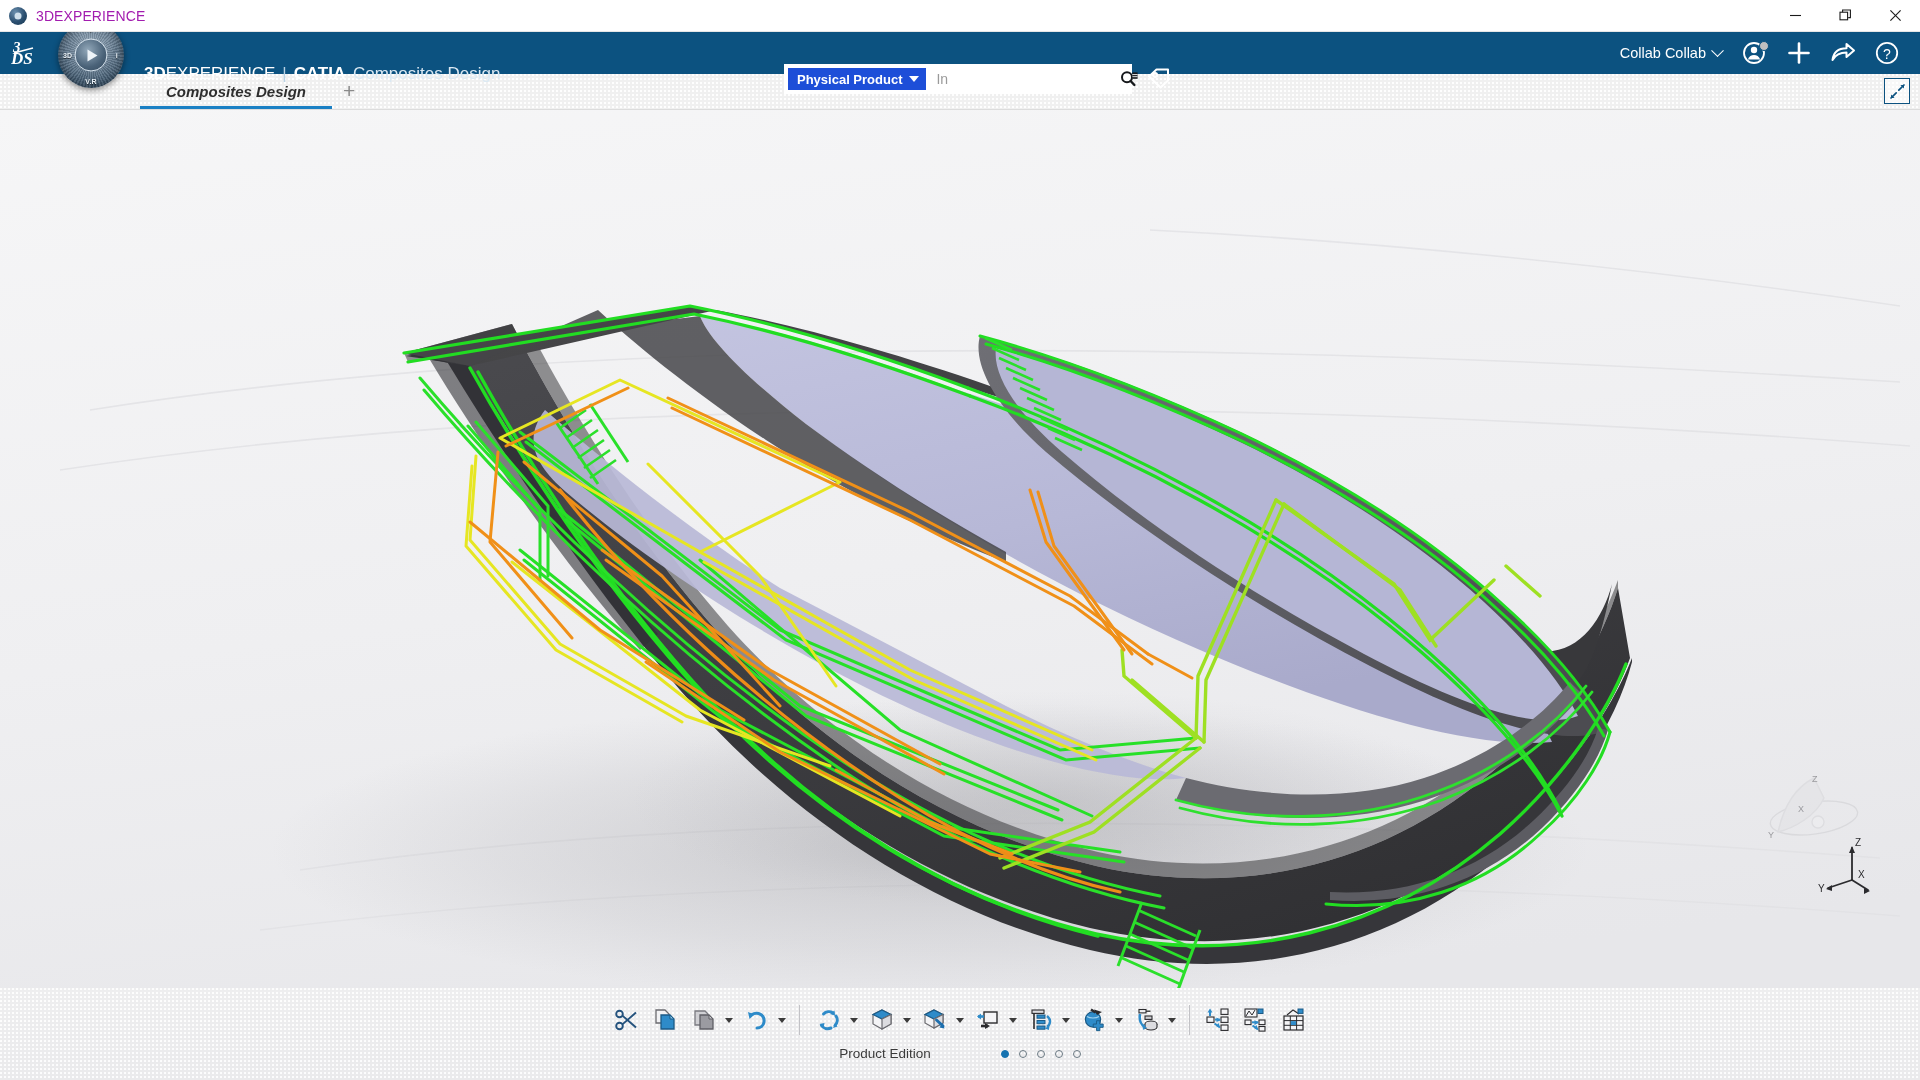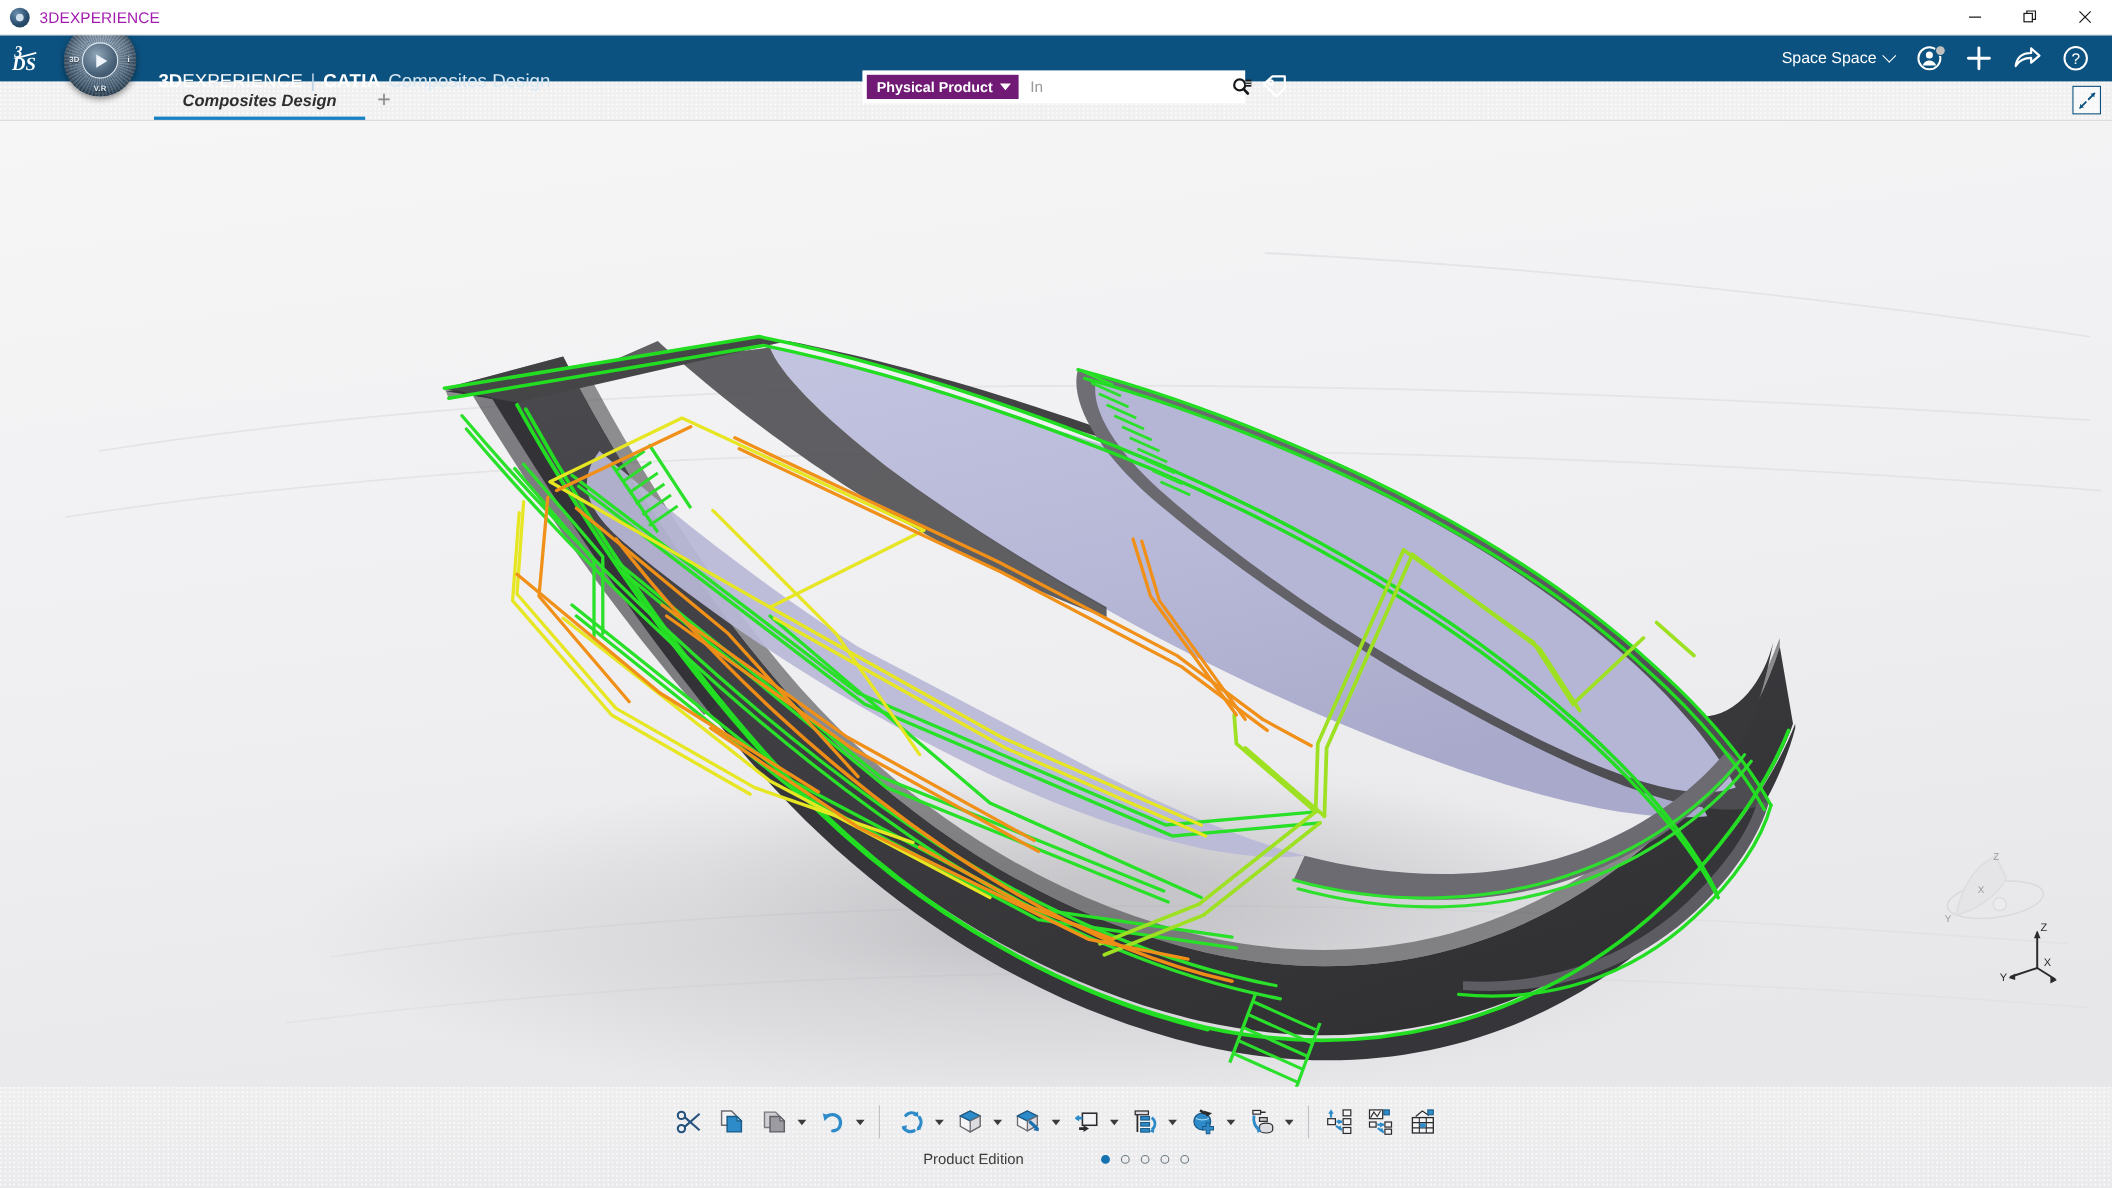--- a/index.html
+++ b/index.html
@@ -153,21 +153,21 @@
   }
   .search-box {
     width: 348px;
     height: 30px;
     background: #ffffff;
     display: flex;
     align-items: center;
     padding: 0 6px 0 4px;
   }
   .search-chip {
-    background: #701a75;
+    background: #1d4ed8;
     color: #ffffff;
     font-size: 13px;
     font-weight: bold;
     height: 22px;
     padding: 0 7px 0 9px;
     display: flex;
     align-items: center;
     gap: 7px;
     cursor: pointer;
     white-space: nowrap;
@@ -457,21 +457,21 @@
     <div class="tag-btn">
       <svg width="26" height="24" viewBox="0 0 26 24">
         <path d="M3 9.5 L10.5 2.5 L22 2.5 L22 13.5 L14.5 20.5 Z" fill="none" stroke="#ffffff" stroke-width="2" stroke-linejoin="round"></path>
         <circle cx="9.2" cy="8" r="2" fill="none" stroke="#ffffff" stroke-width="1.8"></circle>
       </svg>
     </div>
   </div>
 
   <div class="header-right">
     <div class="collab">
-      <span>Space Space</span>
+      <span>Collab Collab</span>
       <span class="collab-caret"></span>
     </div>
 
     <div class="hicon">
       <svg width="26" height="26" viewBox="0 0 26 26">
         <circle cx="12" cy="13" r="10" fill="none" stroke="#ffffff" stroke-width="1.8"></circle>
         <circle cx="12" cy="10" r="3.2" fill="#ffffff"></circle>
         <path d="M5.8 19.6 C7 16.3 9.3 15 12 15 C14.7 15 17 16.3 18.2 19.6" fill="#ffffff"></path>
       </svg>
       <span class="badge-dot"></span>

